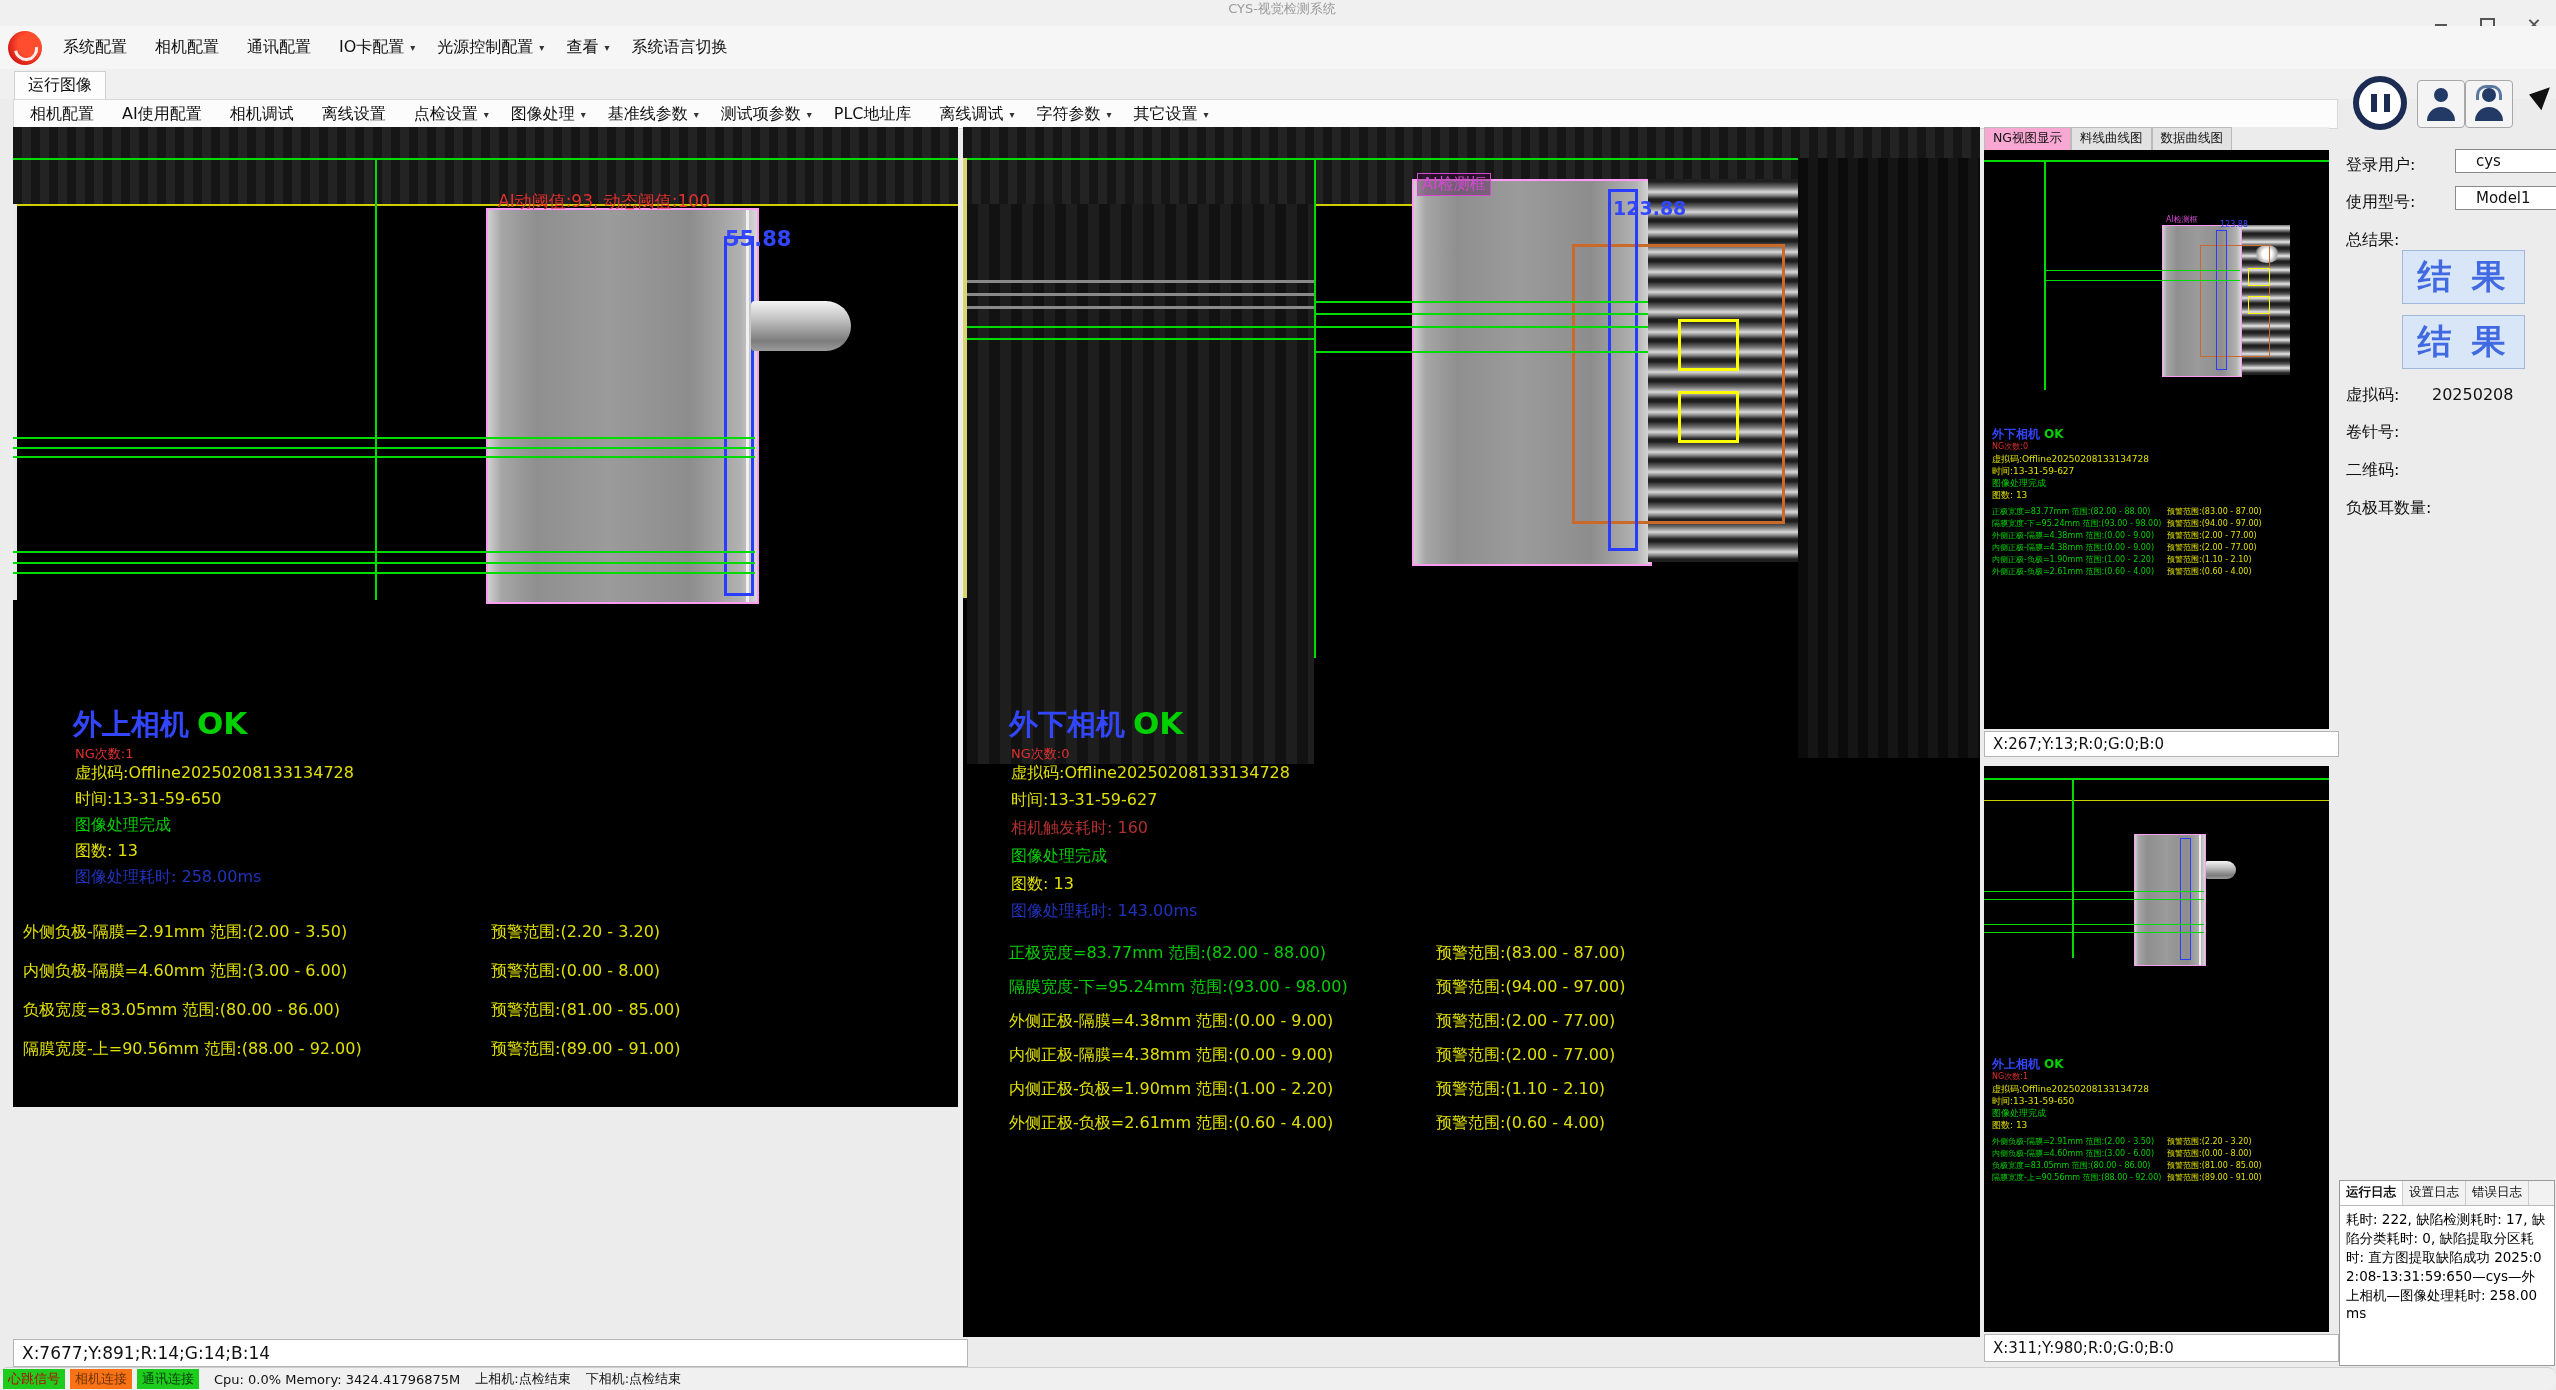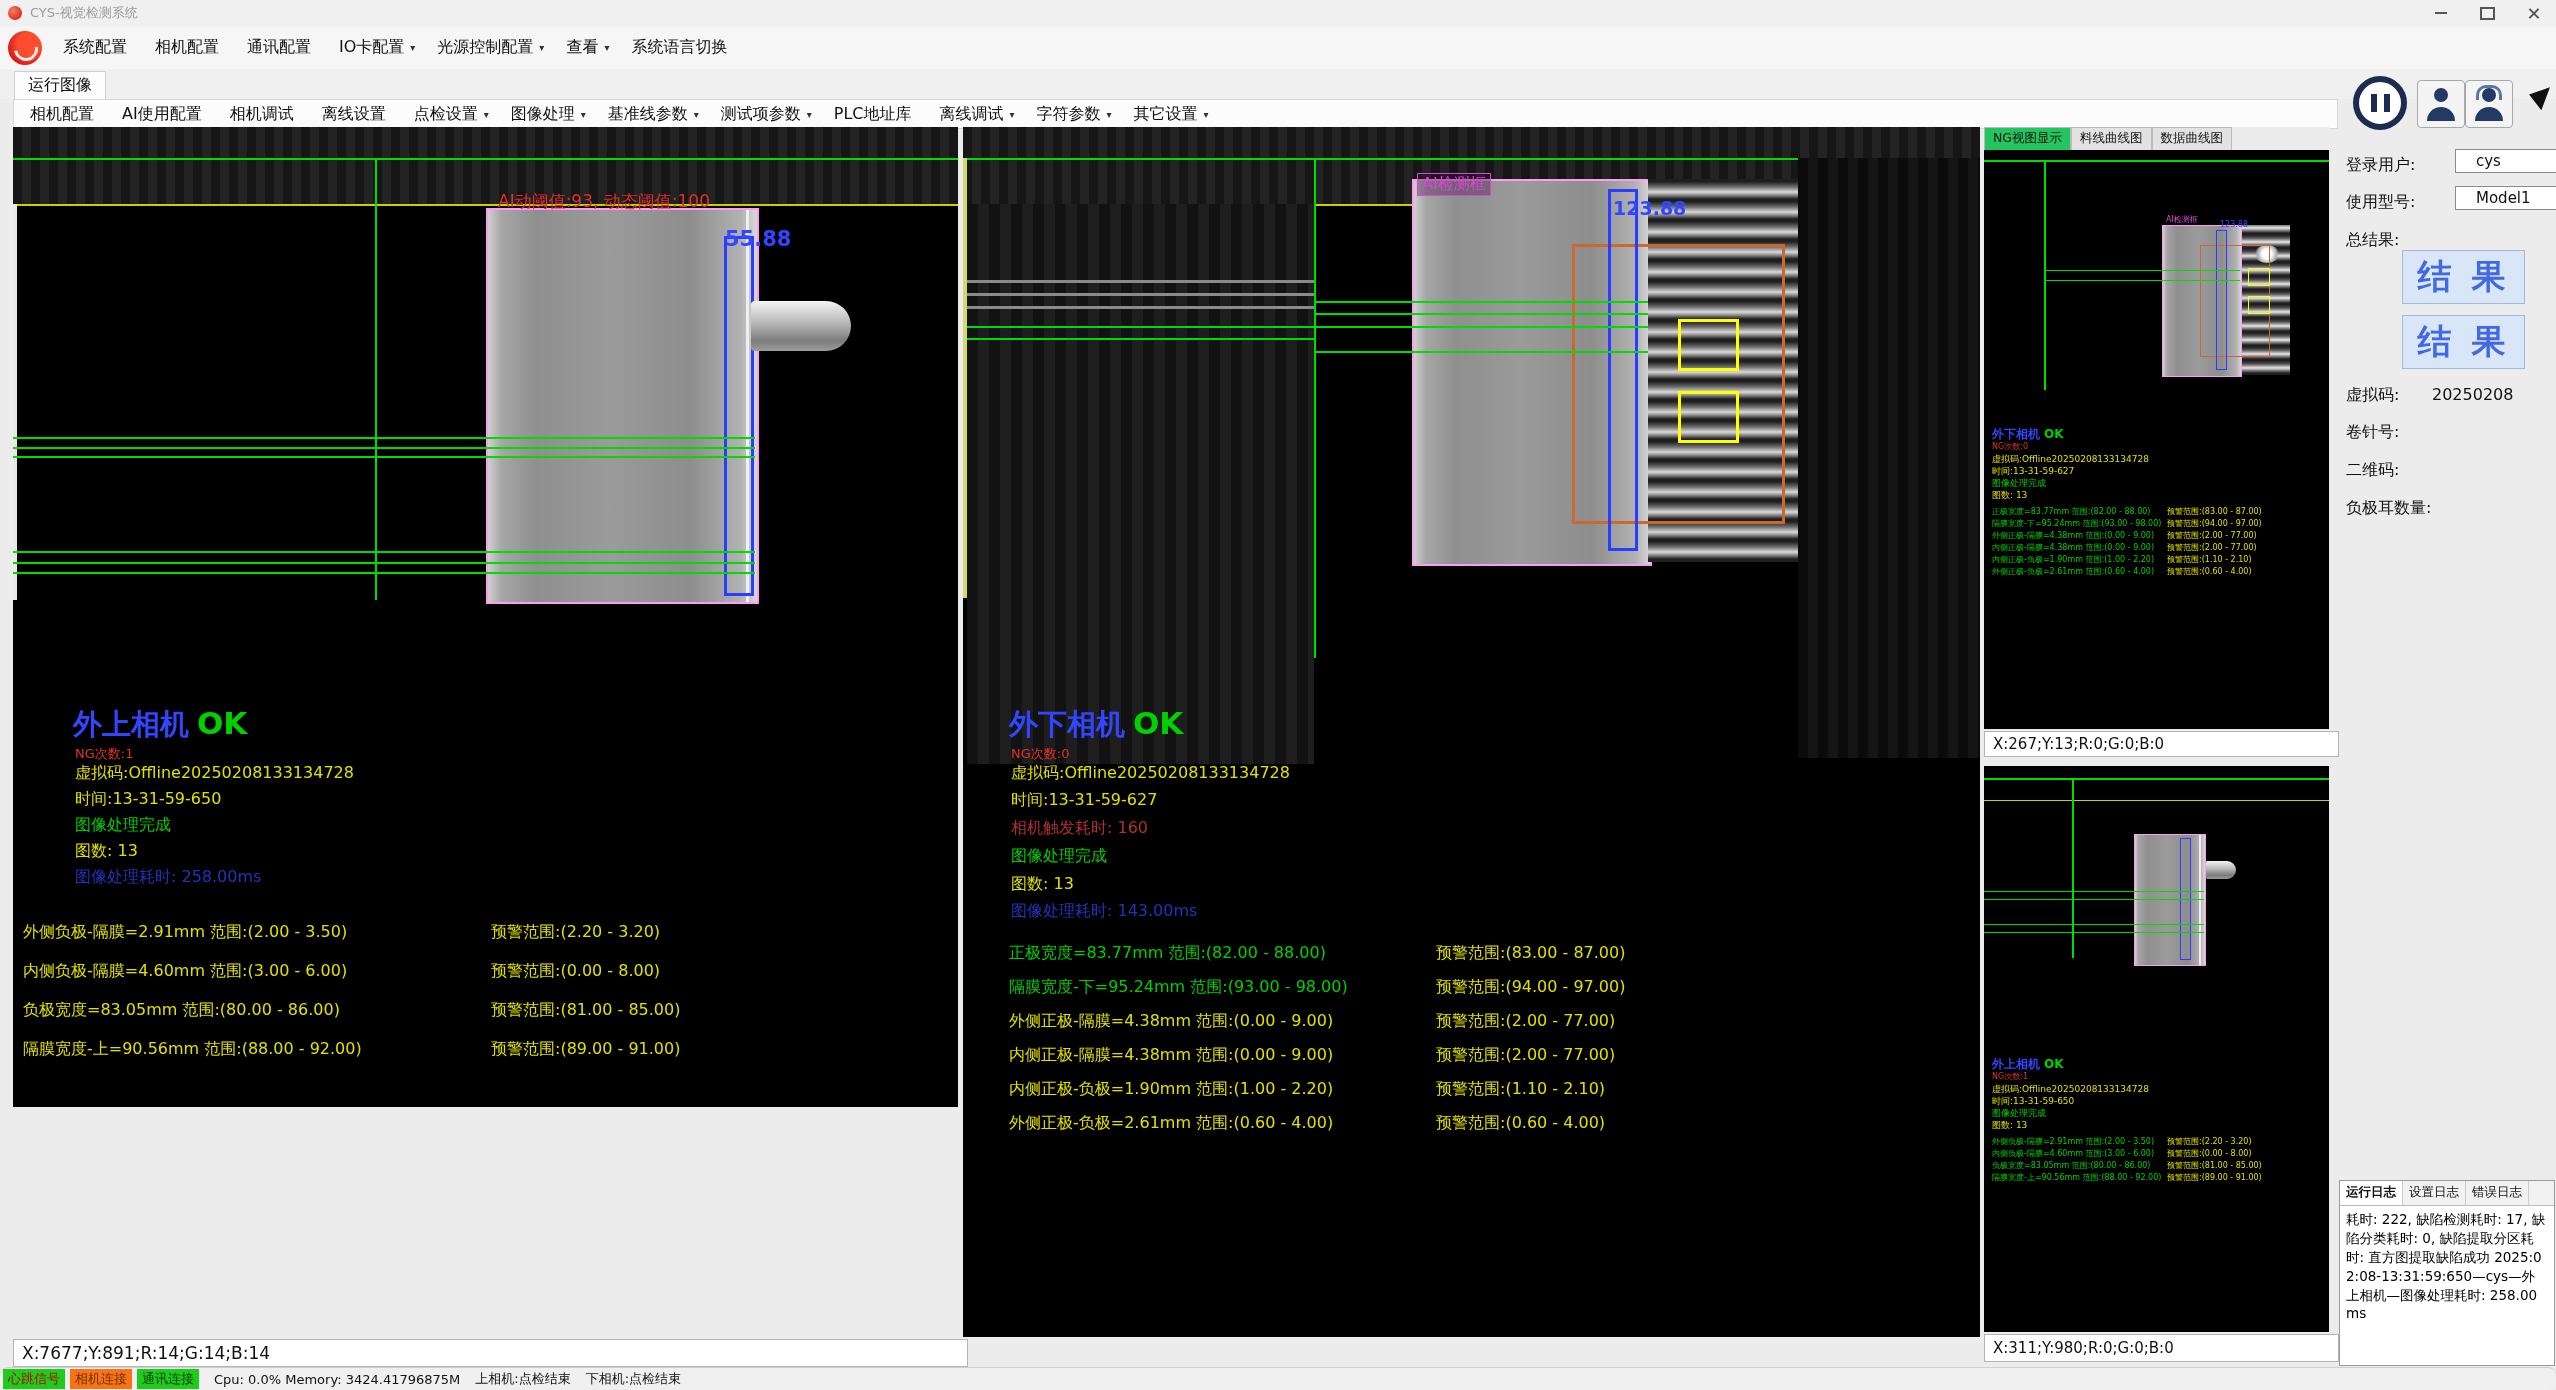--- a/index.html
+++ b/index.html
@@ -1,20 +1,20 @@
 <!DOCTYPE html>
 <html style="--overlay-green: #00dc00; --overlay-pink: #ff9bf0; --overlay-blue: #2a3cff; --overlay-orange: #c96a2a; --overlay-yellow: #ffff00; --line-yellow: #cfcf00; --text-yellow: #e0e000; --text-green: #00d000; --text-red: #e03030; --text-blue: #3246ff; --dim-blue: #2233bb; --dim-red: #b03030; --result-blue: #4169e1;"><head>
 <meta charset="utf-8">
 <style>
   html,body{margin:0;padding:0;background:#d8d8d8;}
   #app{position:relative;width:2556px;height:1390px;background:#ececec;
        font-family:"DejaVu Sans","Liberation Sans",sans-serif;overflow:hidden;color:#111;}
 
   
-  .titlebar{position:absolute;left:0;top:0;right:0;height:26px;background:#f0f0f0;display:flex;align-items:center;}
+  .titlebar{position:absolute;left:0;top:0;right:0;height:26px;background:#f0f0f0;display:flex;align-items:center;flex-direction:column;}
   .title-icon{width:14px;height:14px;margin-left:8px;border-radius:50%;
               background:radial-gradient(circle at 35% 35%,#ff7a5a,#c81414);}
   .title-text{margin-left:8px;font-size:13px;color:#9a9a9a;}
   .win-controls{margin-left:auto;display:flex;height:100%;}
   .win-btn{width:46px;height:100%;display:flex;align-items:center;justify-content:center;}
   .glyph-min{width:12px;height:2px;background:#555;}
   .glyph-max{width:11px;height:9px;border:2px solid #555;}
   .glyph-close{position:relative;width:13px;height:13px;}
   .glyph-close::before,.glyph-close::after{content:"";position:absolute;left:6px;top:0;width:2px;height:13px;background:#555;}
   .glyph-close::before{transform:rotate(45deg);}
@@ -92,21 +92,21 @@
   .cam-right .meas-row{margin-bottom:14px;}
   .meas-row.green .m-text{color:var(--text-green,#00d000);}
   .m-warn{position:absolute;top:0;color:var(--text-yellow,#e0e000);}
   .cam-left .m-warn{left:468px;}
   .cam-right .m-warn{left:427px;}
 
   
   .ng-tabs{position:absolute;left:1984px;top:127px;width:345px;height:23px;display:flex;
            background:#ececec;border-bottom:1px solid #bbb;font-size:12.5px;}
   .ng-tab{padding:2px 8px;border:1px solid #bbb;border-bottom:none;background:#e2e2e2;white-space:nowrap;}
-  .ng-tab.selected{background:#22c55e;}
+  .ng-tab.selected{background:#f9a8d4;}
   .preview{position:absolute;left:1984px;width:345px;background:#000;overflow:hidden;}
   .preview1{top:150px;height:579px;}
   .preview2{top:766px;height:566px;}
   .mini-text{position:absolute;left:8px;font-size:9px;line-height:12px;}
   .preview1 .mini-text{top:278px;}
   .preview2 .mini-text{top:292px;}
   .mini-name{font-size:12px;font-weight:bold;color:var(--text-blue,#3246ff);}
   .mini-ok{font-size:12px;font-weight:bold;color:var(--text-green,#00d000);margin-left:4px;}
   .mini-line{white-space:nowrap;}
   .mini-rows{font-size:8px;margin-top:5px;position:relative;}

